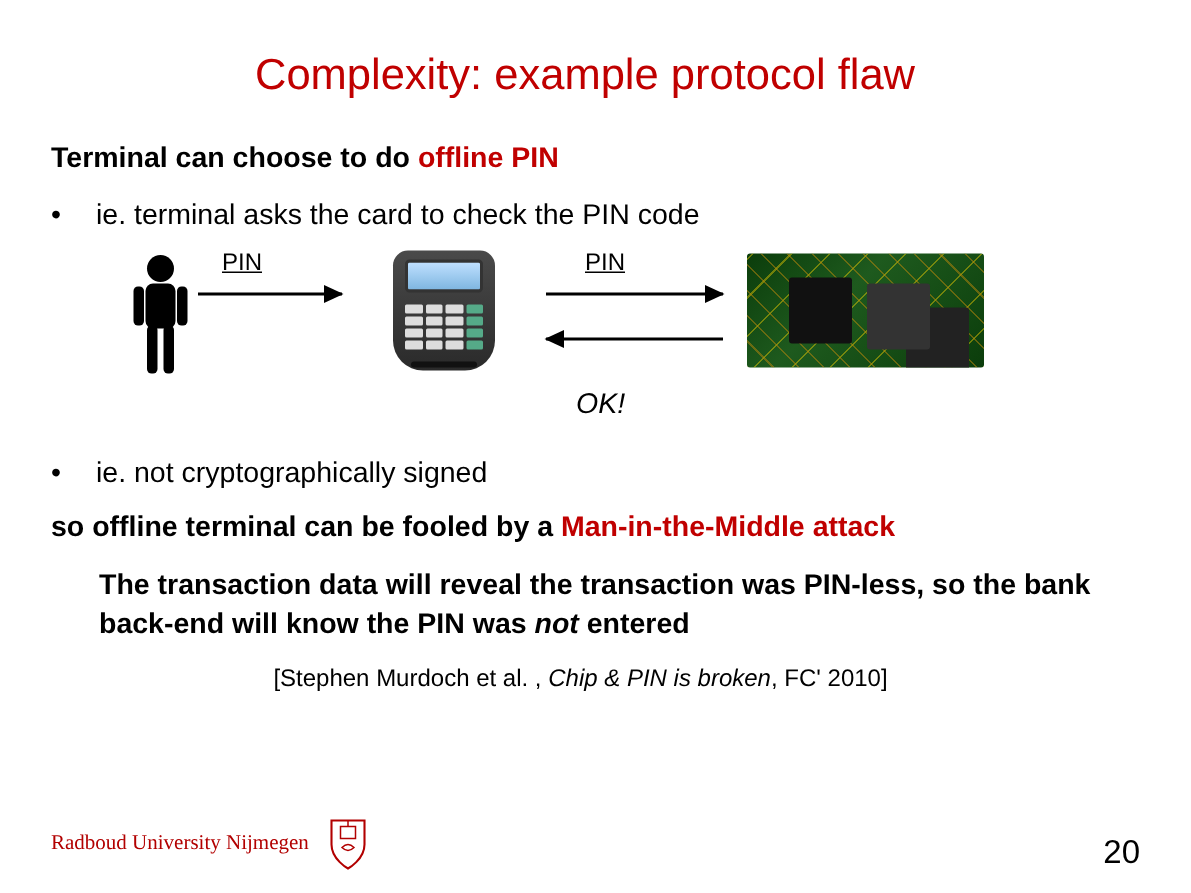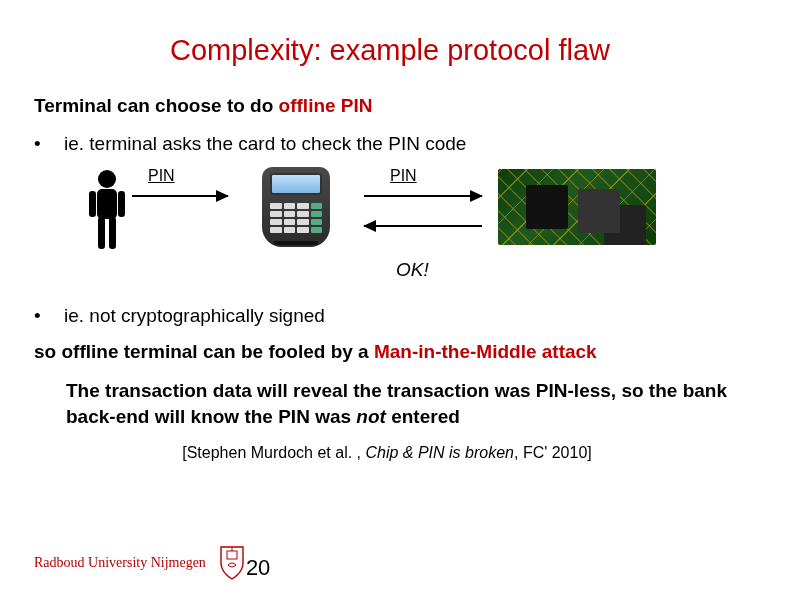--- a/index.html
+++ b/index.html
@@ -15,30 +15,30 @@
   .person { position: absolute; left: 0; top: 2px; }
   .terminal { position: absolute; left: 158px; top: 0; width: 104px; height: 82px; }
   .pcb { position: absolute; left: 412px; top: 2px; width: 158px; height: 76px; background: linear-gradient(135deg,#0b3d0b 0%,#1e5a1e 40%,#0b3d0b 100%); border-radius: 2px; overflow: hidden; }
   .pcb::before { content: ""; position: absolute; inset: 0; background:
       repeating-linear-gradient(45deg, rgba(184,134,11,0.5) 0 1px, transparent 1px 12px),
       repeating-linear-gradient(-45deg, rgba(255,215,0,0.4) 0 1px, transparent 1px 18px); }
   .pcb::after { content:""; position:absolute; left:28px; top:16px; width:42px; height:44px; background:#111; border-radius:2px; box-shadow: 52px 4px 0 0 #333, 78px 20px 0 0 #222; }
   .pinlabel { position: absolute; font-size: 16px; text-decoration: underline; }
   .pinlabel.a { left: 62px; top: 0; }
   .pinlabel.b { left: 304px; top: 0; }
-  .oklabel { position: absolute; left: 310px; top: 92px; font-size: 19px; font-style: italic; }
+  .oklabel { position: absolute; left: 298px; top: 92px; font-size: 19px; font-style: italic; }
   .arrow { position: absolute; height: 2px; background: #000; }
   .arrow::after { content: ""; position: absolute; right: -1px; top: -5px; border-left: 13px solid #000; border-top: 6px solid transparent; border-bottom: 6px solid transparent; }
   .arrow.rev::after { right: auto; left: -1px; border-left: none; border-right: 13px solid #000; }
   .arrow.a1 { left: 46px; top: 28px; width: 96px; }
   .arrow.a2 { left: 278px; top: 28px; width: 118px; }
   .arrow.a3 { left: 278px; top: 58px; width: 118px; }
   .indent { margin-left: 32px; }
   .citation { font-size: 16px; text-align: center; margin-top: 8px; padding-right: 6px; }
-  .footer { position: absolute; left: 34px; right: 34px; bottom: 14px; display: flex; align-items: flex-end; justify-content: flex-start; }
+  .footer { position: absolute; left: 34px; right: 34px; bottom: 14px; display: flex; align-items: flex-end; justify-content: space-between; }
   .uni { display: flex; align-items: center; gap: 12px; }
   .uni-name { font-family: Georgia, 'Times New Roman', serif; color: #b20000; font-size: 14px; }
   .shield { width: 28px; height: 36px; }
   .pagenum { font-size: 22px; }
   
   .term-body { position:absolute; left:18px; top:0; width:68px; height:80px; background:linear-gradient(#4a4a4a,#2a2a2a); border-radius:10px 10px 20px 20px; }
   .term-screen { position:absolute; left:26px; top:6px; width:52px; height:22px; background:linear-gradient(#bfe0ff,#7fb6e0); border-radius:3px; border:2px solid #333; }
   .term-keys { position:absolute; left:26px; top:36px; width:52px; display:grid; grid-template-columns:repeat(4,1fr); gap:2px; }
   .term-keys span { height:6px; background:#ddd; border-radius:1px; }
   .term-keys span:nth-child(4n){ background:#5a8; }

